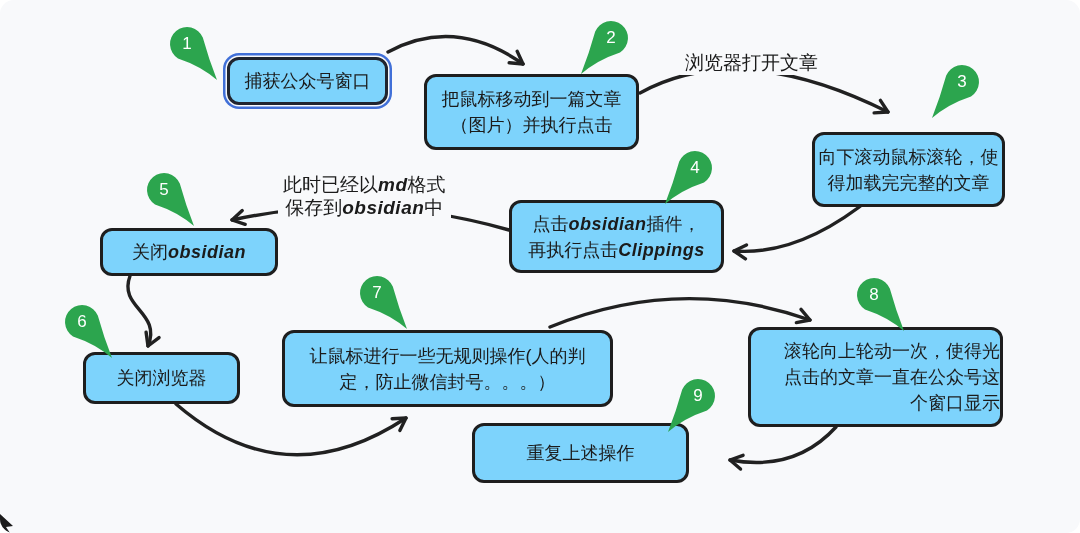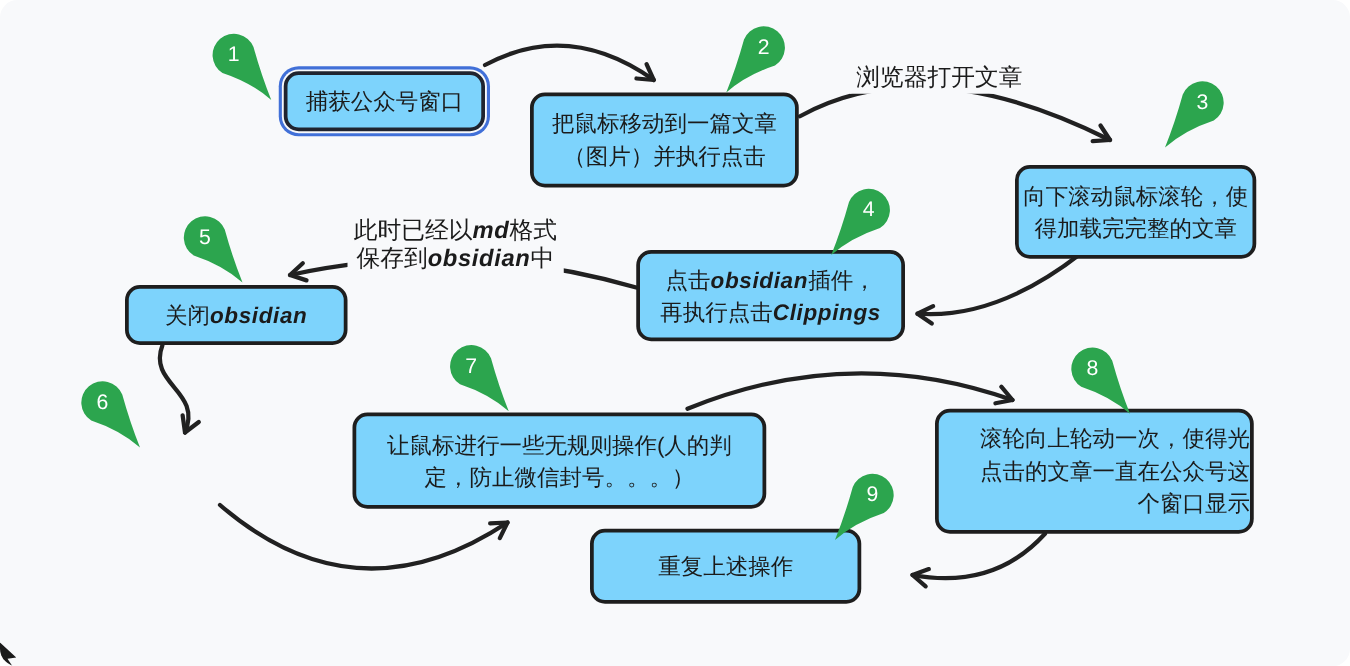--- a/index.html
+++ b/index.html
@@ -81,20 +81,23 @@
 
   <div class="node" style="left:509px;top:200px;width:215px;height:73px;">
     <div>点击<b>obsidian</b>插件，</div>
     <div>再执行点击<b>Clippings</b></div>
   </div>
 
   <div class="node" style="left:100px;top:228px;width:178px;height:48px;">
     <div>关闭<b>obsidian</b></div>
   </div>
 
+  <div class="node" style="left:83px;top:352px;width:157px;height:52px;">
+    <div>关闭浏览器</div>
+  </div>
 
   <div class="node" style="left:282px;top:330px;width:331px;height:77px;">
     <div>让鼠标进行一些无规则操作(人的判</div>
     <div>定，防止微信封号。。。）</div>
   </div>
 
   <div class="node" style="left:748px;top:327px;width:255px;height:100px;align-items:flex-end;">
     <div>滚轮向上轮动一次，使得光</div>
     <div>点击的文章一直在公众号这</div>
     <div>个窗口显示</div>

